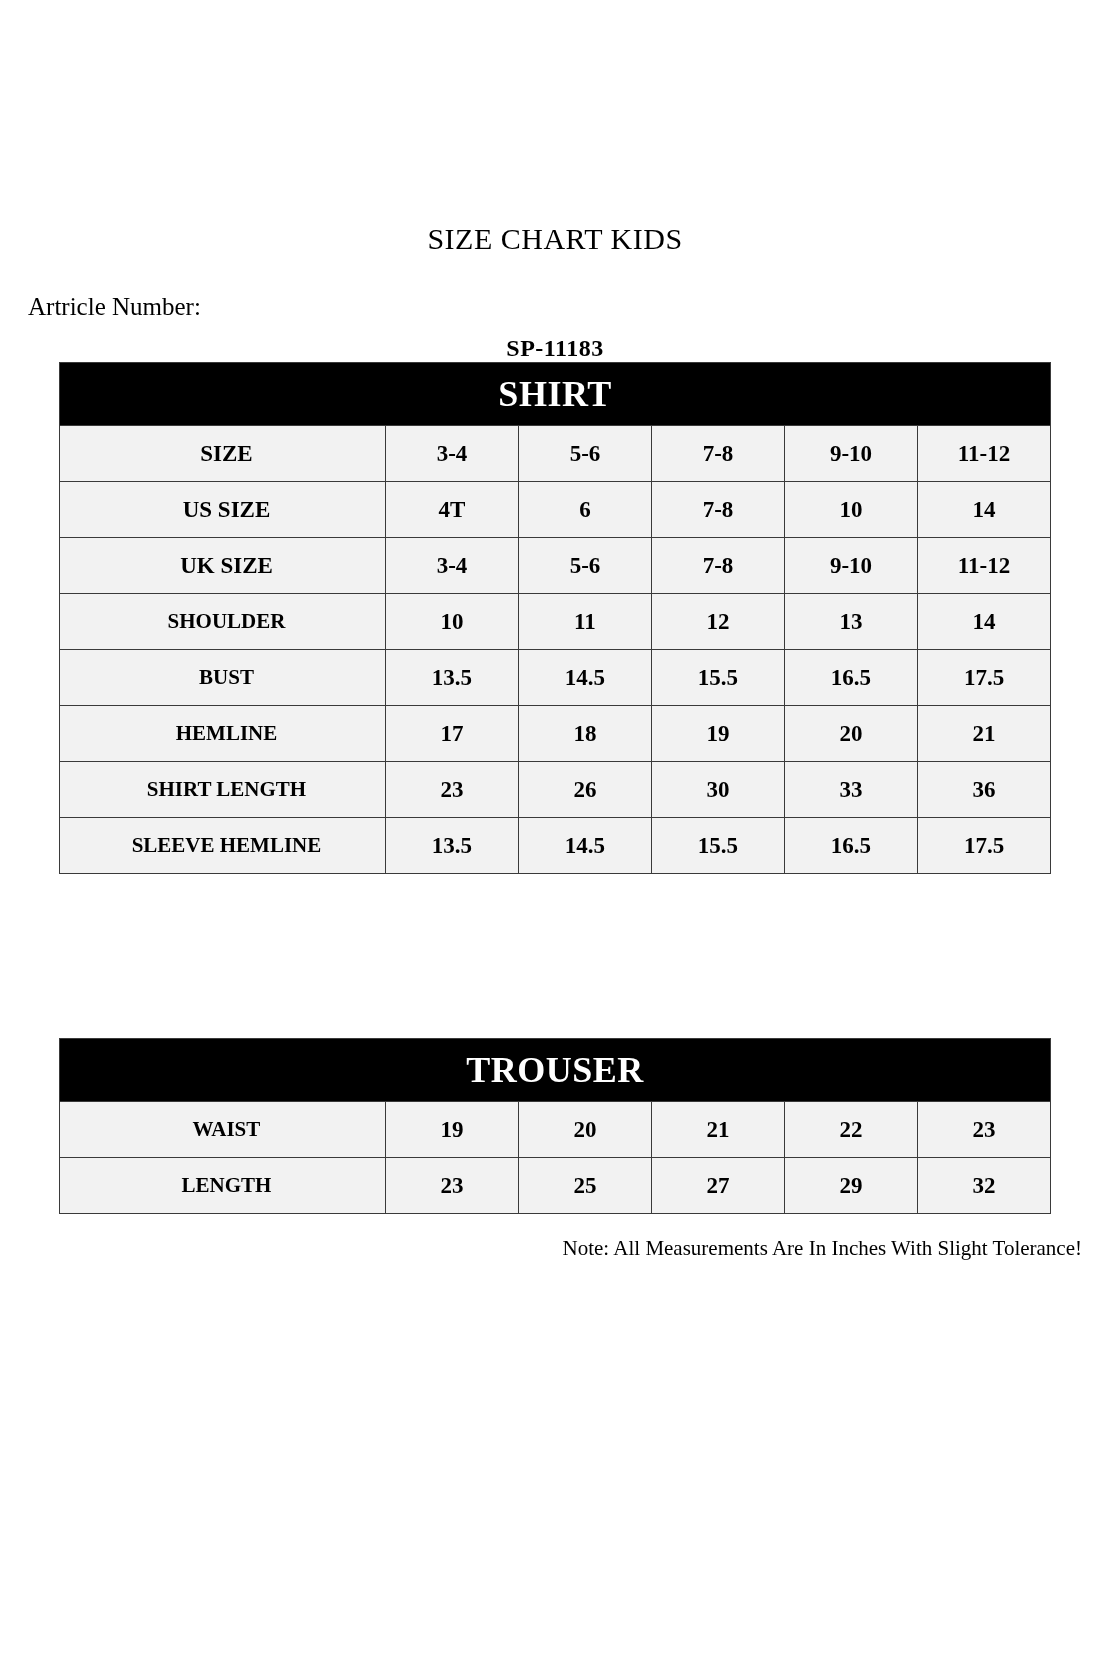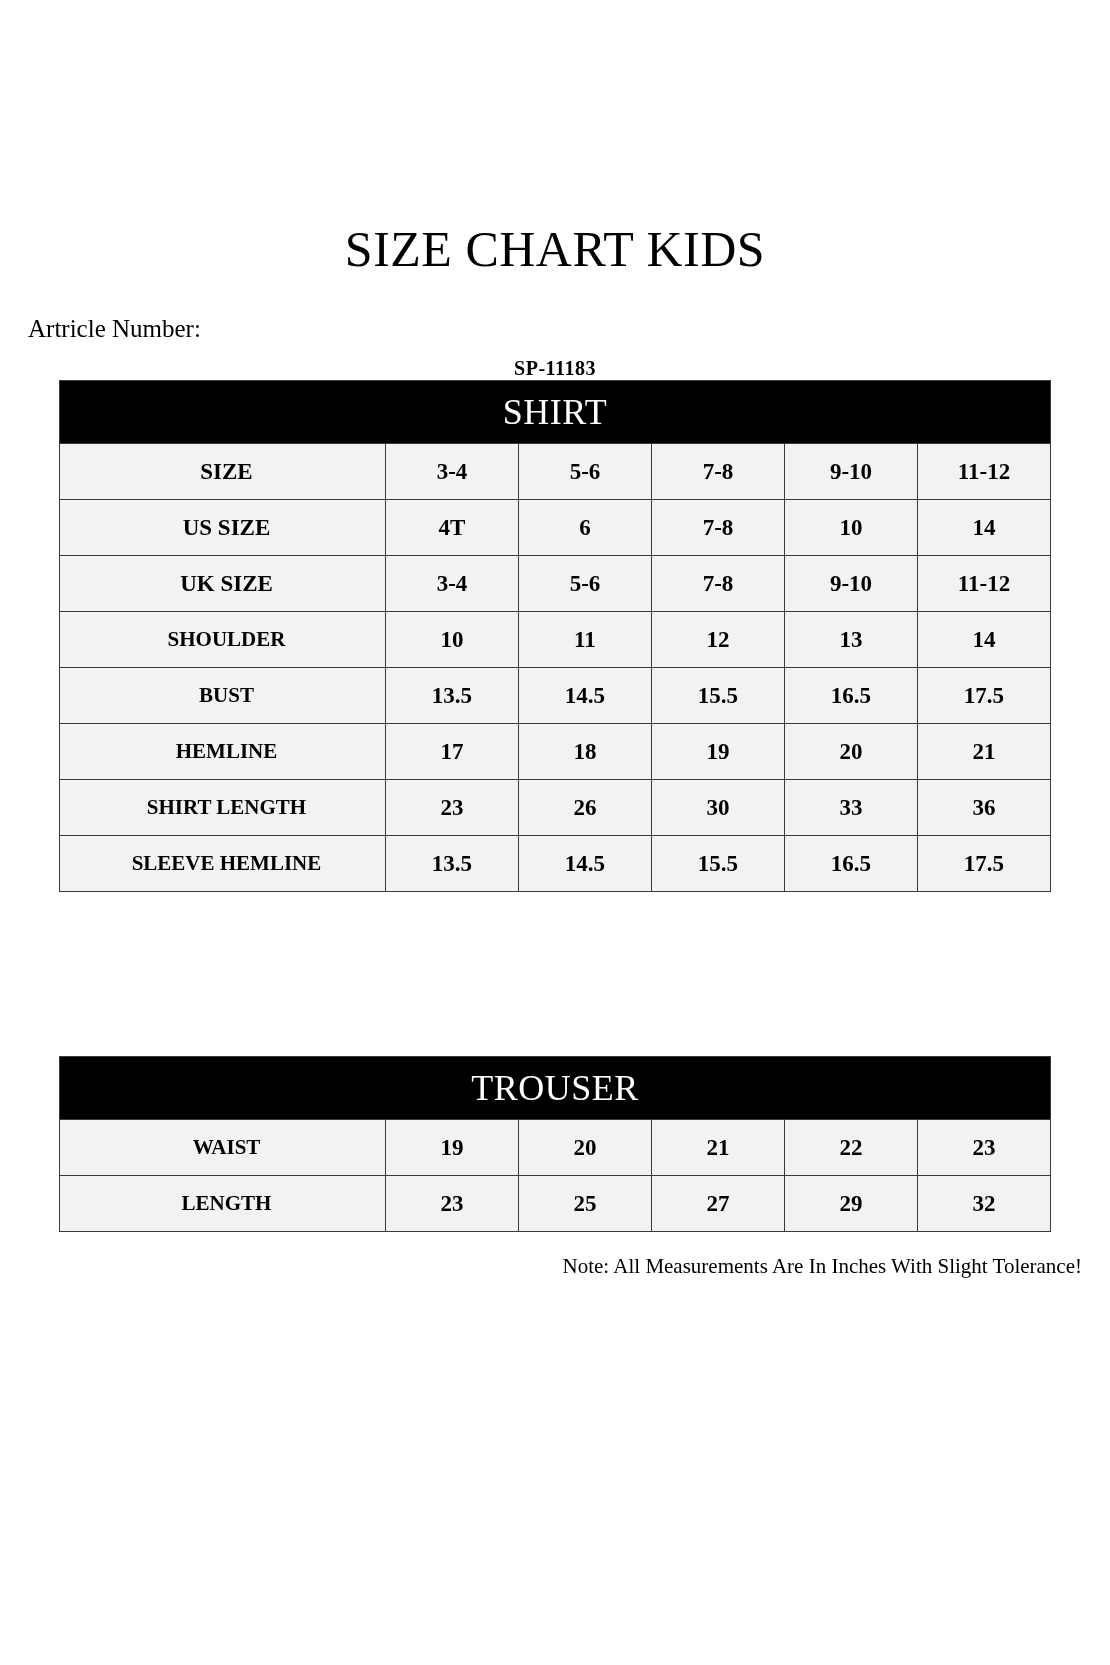--- a/index.html
+++ b/index.html
@@ -16,35 +16,35 @@
   }
   .page {
     width: 1110px;
     height: 1665px;
     box-sizing: border-box;
     padding: 0 28px;
     position: relative;
   }
   .title {
     text-align: center;
-    font-size: 50px;
+    font-size: 30px;
     letter-spacing: 0.5px;
     margin-top: 222px;
     line-height: 1.1;
     font-weight: 400;
   }
   .sub-label {
     text-align: left;
     font-size: 25px;
     margin-top: 38px;
     font-weight: 400;
   }
   .article-number {
     text-align: center;
-    font-size: 20px;
+    font-size: 24px;
     font-weight: bold;
     margin-top: 14px;
     letter-spacing: 0.5px;
   }
 
   table.size-table {
     border-collapse: collapse;
     width: 992px;
     margin: 0 auto;
     table-layout: fixed;
@@ -55,21 +55,21 @@
     vertical-align: middle;
     background: #f2f2f2;
   }
   .banner td {
     background: #000000 !important;
     color: #ffffff;
     font-size: 36px;
     height: 60px;
     border: 1px solid #000000;
     letter-spacing: 0.5px;
-    font-weight: 400;
+    font-weight: 700;
   }
   .hdr-row td {
     font-weight: bold;
     font-size: 23px;
     height: 53px;
     margin-top: 48px;
   }
   .data-row td {
     font-size: 23px;
     height: 53px;

